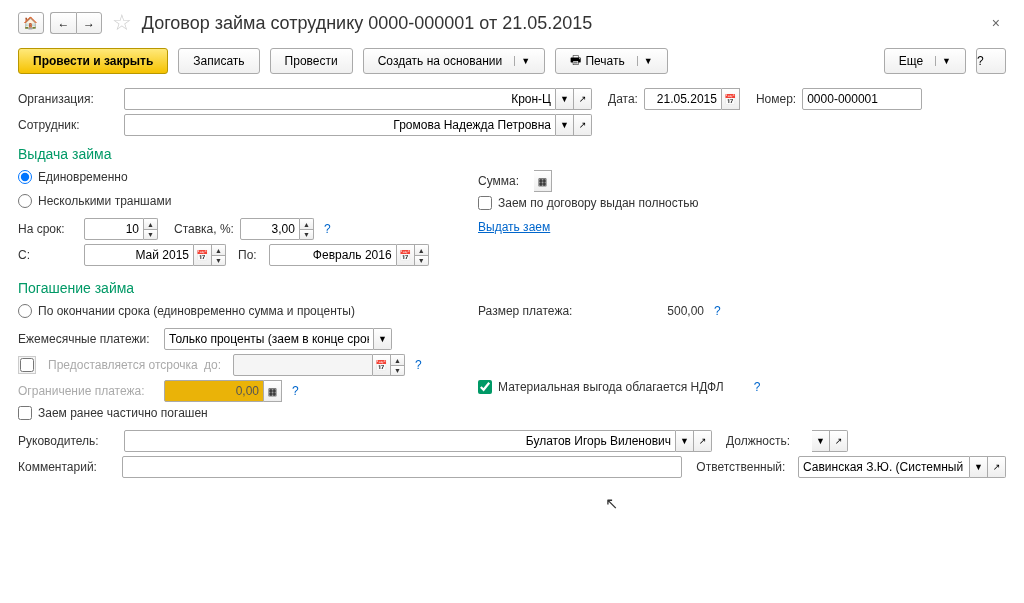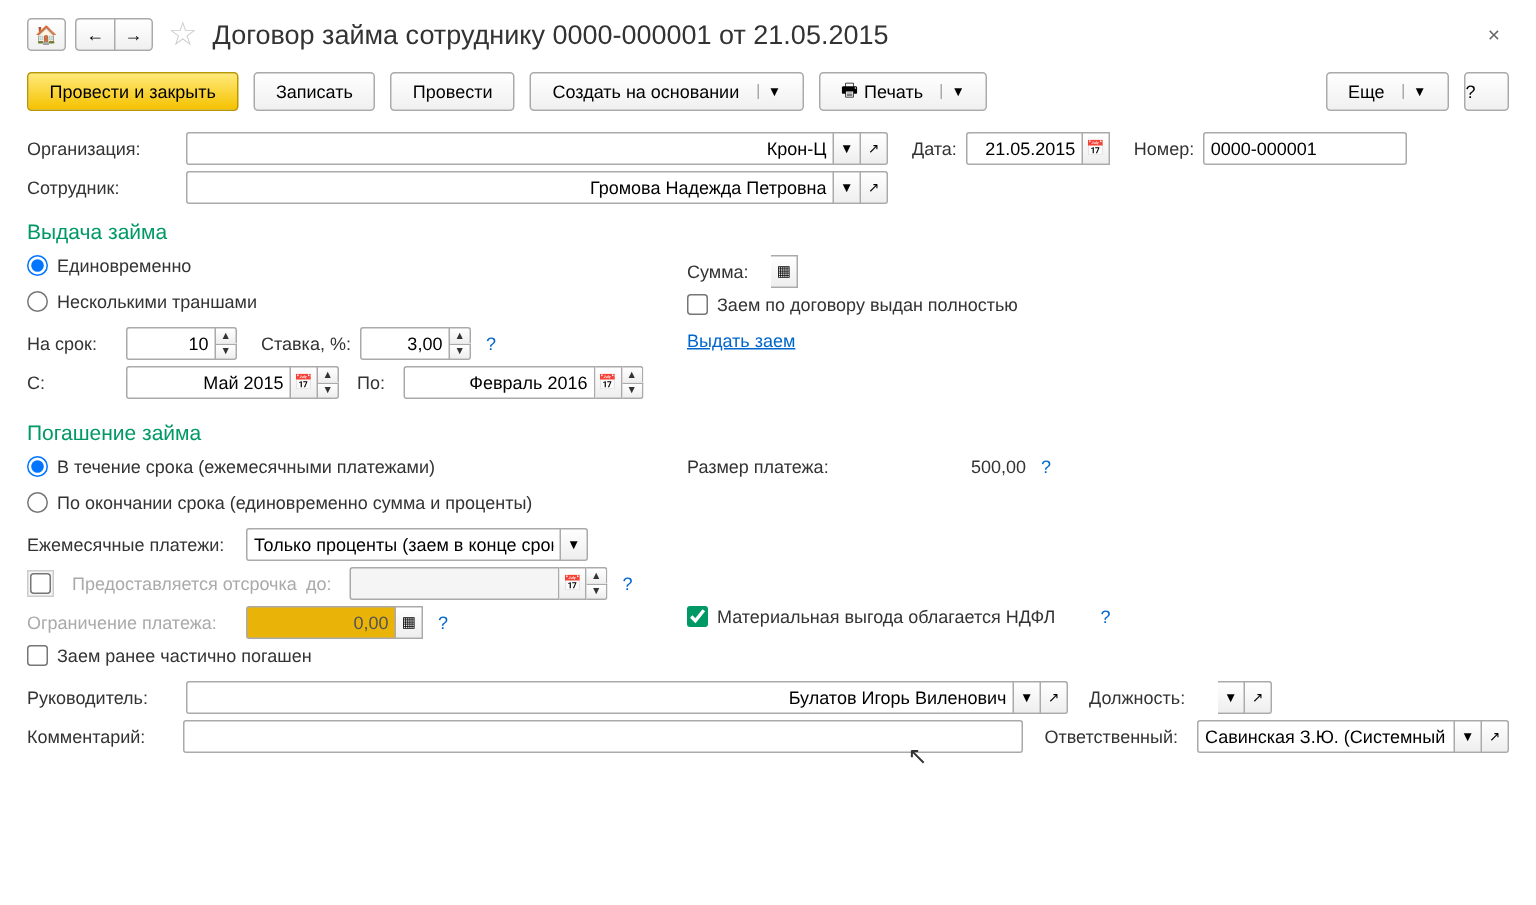--- a/index.html
+++ b/index.html
@@ -7,36 +7,36 @@
 .header-row { display: flex; align-items: center; gap: 6px; margin-bottom: 12px; }
 .icon-btn { width: 26px; height: 22px; border: 1px solid #aaa; border-radius: 3px; background: linear-gradient(#fff,#f0f0f0); display: inline-flex; align-items: center; justify-content: center; cursor: pointer; font-size: 12px; }
 .nav-group { display: inline-flex; }
 .nav-group .icon-btn:first-child { border-radius: 3px 0 0 3px; border-right: none; }
 .nav-group .icon-btn:last-child { border-radius: 0 3px 3px 0; }
 .star { font-size: 22px; color: #ccc; margin: 0 4px; }
 .title { font-size: 18px; color: #333; }
 .close-x { font-size: 14px; color: #666; margin-left: auto; cursor: pointer; padding: 2px 6px; }
 .toolbar { display: flex; gap: 10px; margin-bottom: 14px; align-items: center; }
 .btn { height: 26px; padding: 0 14px; border: 1px solid #aaa; border-radius: 3px; background: linear-gradient(#fff,#f0f0f0); cursor: pointer; font-size: 12px; display: inline-flex; align-items: center; gap: 4px; }
-.btn.primary { background: linear-gradient(#ffe97a,#f5c200); border-color: #b89700; font-weight: normal; }
+.btn.primary { background: linear-gradient(#ffe97a,#f5c200); border-color: #b89700; font-weight: bold; }
 .btn .dd { border-left: 1px solid #aaa; margin-left: 8px; padding-left: 6px; font-size: 9px; }
 .spacer { flex: 1; }
 .row { display: flex; align-items: center; margin-bottom: 4px; gap: 6px; }
 .label { width: 100px; color: #333; }
 .label-sm { color: #333; }
 .input { height: 22px; border: 1px solid #aaa; border-radius: 2px; padding: 0 4px; background: #fff; font-size: 12px; }
 .combo { display: inline-flex; }
 .combo .input { border-radius: 2px 0 0 2px; text-align: right; }
 .combo-btn { width: 18px; height: 22px; border: 1px solid #aaa; border-left: none; background: linear-gradient(#fff,#eee); display: inline-flex; align-items: center; justify-content: center; font-size: 9px; cursor: pointer; }
 .combo-btn:last-child { border-radius: 0 2px 2px 0; }
 .section-title { color: #009966; font-size: 14px; margin: 10px 0 8px; }
 .radio-row { display: flex; align-items: center; gap: 6px; margin-bottom: 10px; }
 input[type=radio], input[type=checkbox] { width: 14px; height: 14px; cursor: pointer; }
 input[type=checkbox].green { accent-color: #009966; }
-.two-col { display: flex; gap: 20px; }
+.two-col { display: flex; gap: 40px; }
 .col { flex: 0 0 auto; }
 .col.left { width: 420px; }
 .spinner { display: inline-flex; }
 .spinner .input { border-radius: 2px 0 0 2px; text-align: right; width: 60px; }
 .spinner-btns { display: flex; flex-direction: column; }
 .spinner-btn { width: 14px; height: 11px; border: 1px solid #aaa; border-left: none; background: linear-gradient(#fff,#eee); font-size: 7px; display: flex; align-items: center; justify-content: center; cursor: pointer; }
 .spinner-btn:first-child { border-radius: 0 2px 0 0; border-bottom: none; }
 .spinner-btn:last-child { border-radius: 0 0 2px 0; }
 .link { color: #0066cc; text-decoration: underline; cursor: pointer; }
 .help { color: #0066cc; cursor: pointer; padding: 0 4px; }
@@ -87,21 +87,21 @@
     <input class="input" style="width: 432px;" value="Крон-Ц">
     <button class="combo-btn">▼</button>
     <button class="combo-btn">↗</button>
   </div>
   <span class="label-sm" style="margin-left:10px">Дата:</span>
   <div class="combo">
     <input class="input" style="width: 78px;" value="21.05.2015">
     <button class="cal-btn">📅</button>
   </div>
   <span class="label-sm" style="margin-left:10px">Номер:</span>
-  <input class="input" style="width: 136px;" value="0000-000001">
+  <input class="input" style="width: 120px;" value="0000-000001">
 </div>
 
 <div class="row">
   <span class="label">Сотрудник:</span>
   <div class="combo">
     <input class="input" style="width: 432px;" value="Громова Надежда Петровна">
     <button class="combo-btn">▼</button>
     <button class="combo-btn">↗</button>
   </div>
 </div>
@@ -170,24 +170,20 @@
     </div>
     <div class="row">
       <span class="link">Выдать заем</span>
     </div>
   </div>
 </div>
 
 <div class="section-title">Погашение займа</div>
 <div class="two-col">
   <div class="col left">
-    <div class="radio-row">
-      <input type="radio" name="repay" checked="" style="">
-      <span>В течение срока (ежемесячными платежами)</span>
-    </div>
     <div class="radio-row">
       <input type="radio" name="repay" style="">
       <span>По окончании срока (единовременно сумма и проценты)</span>
     </div>
   </div>
   <div class="col">
     <div class="row">
       <span style="width:120px">Размер платежа:</span>
       <span style="width:100px;text-align:right;display:inline-block">500,00</span>
       <span class="help">?</span>

